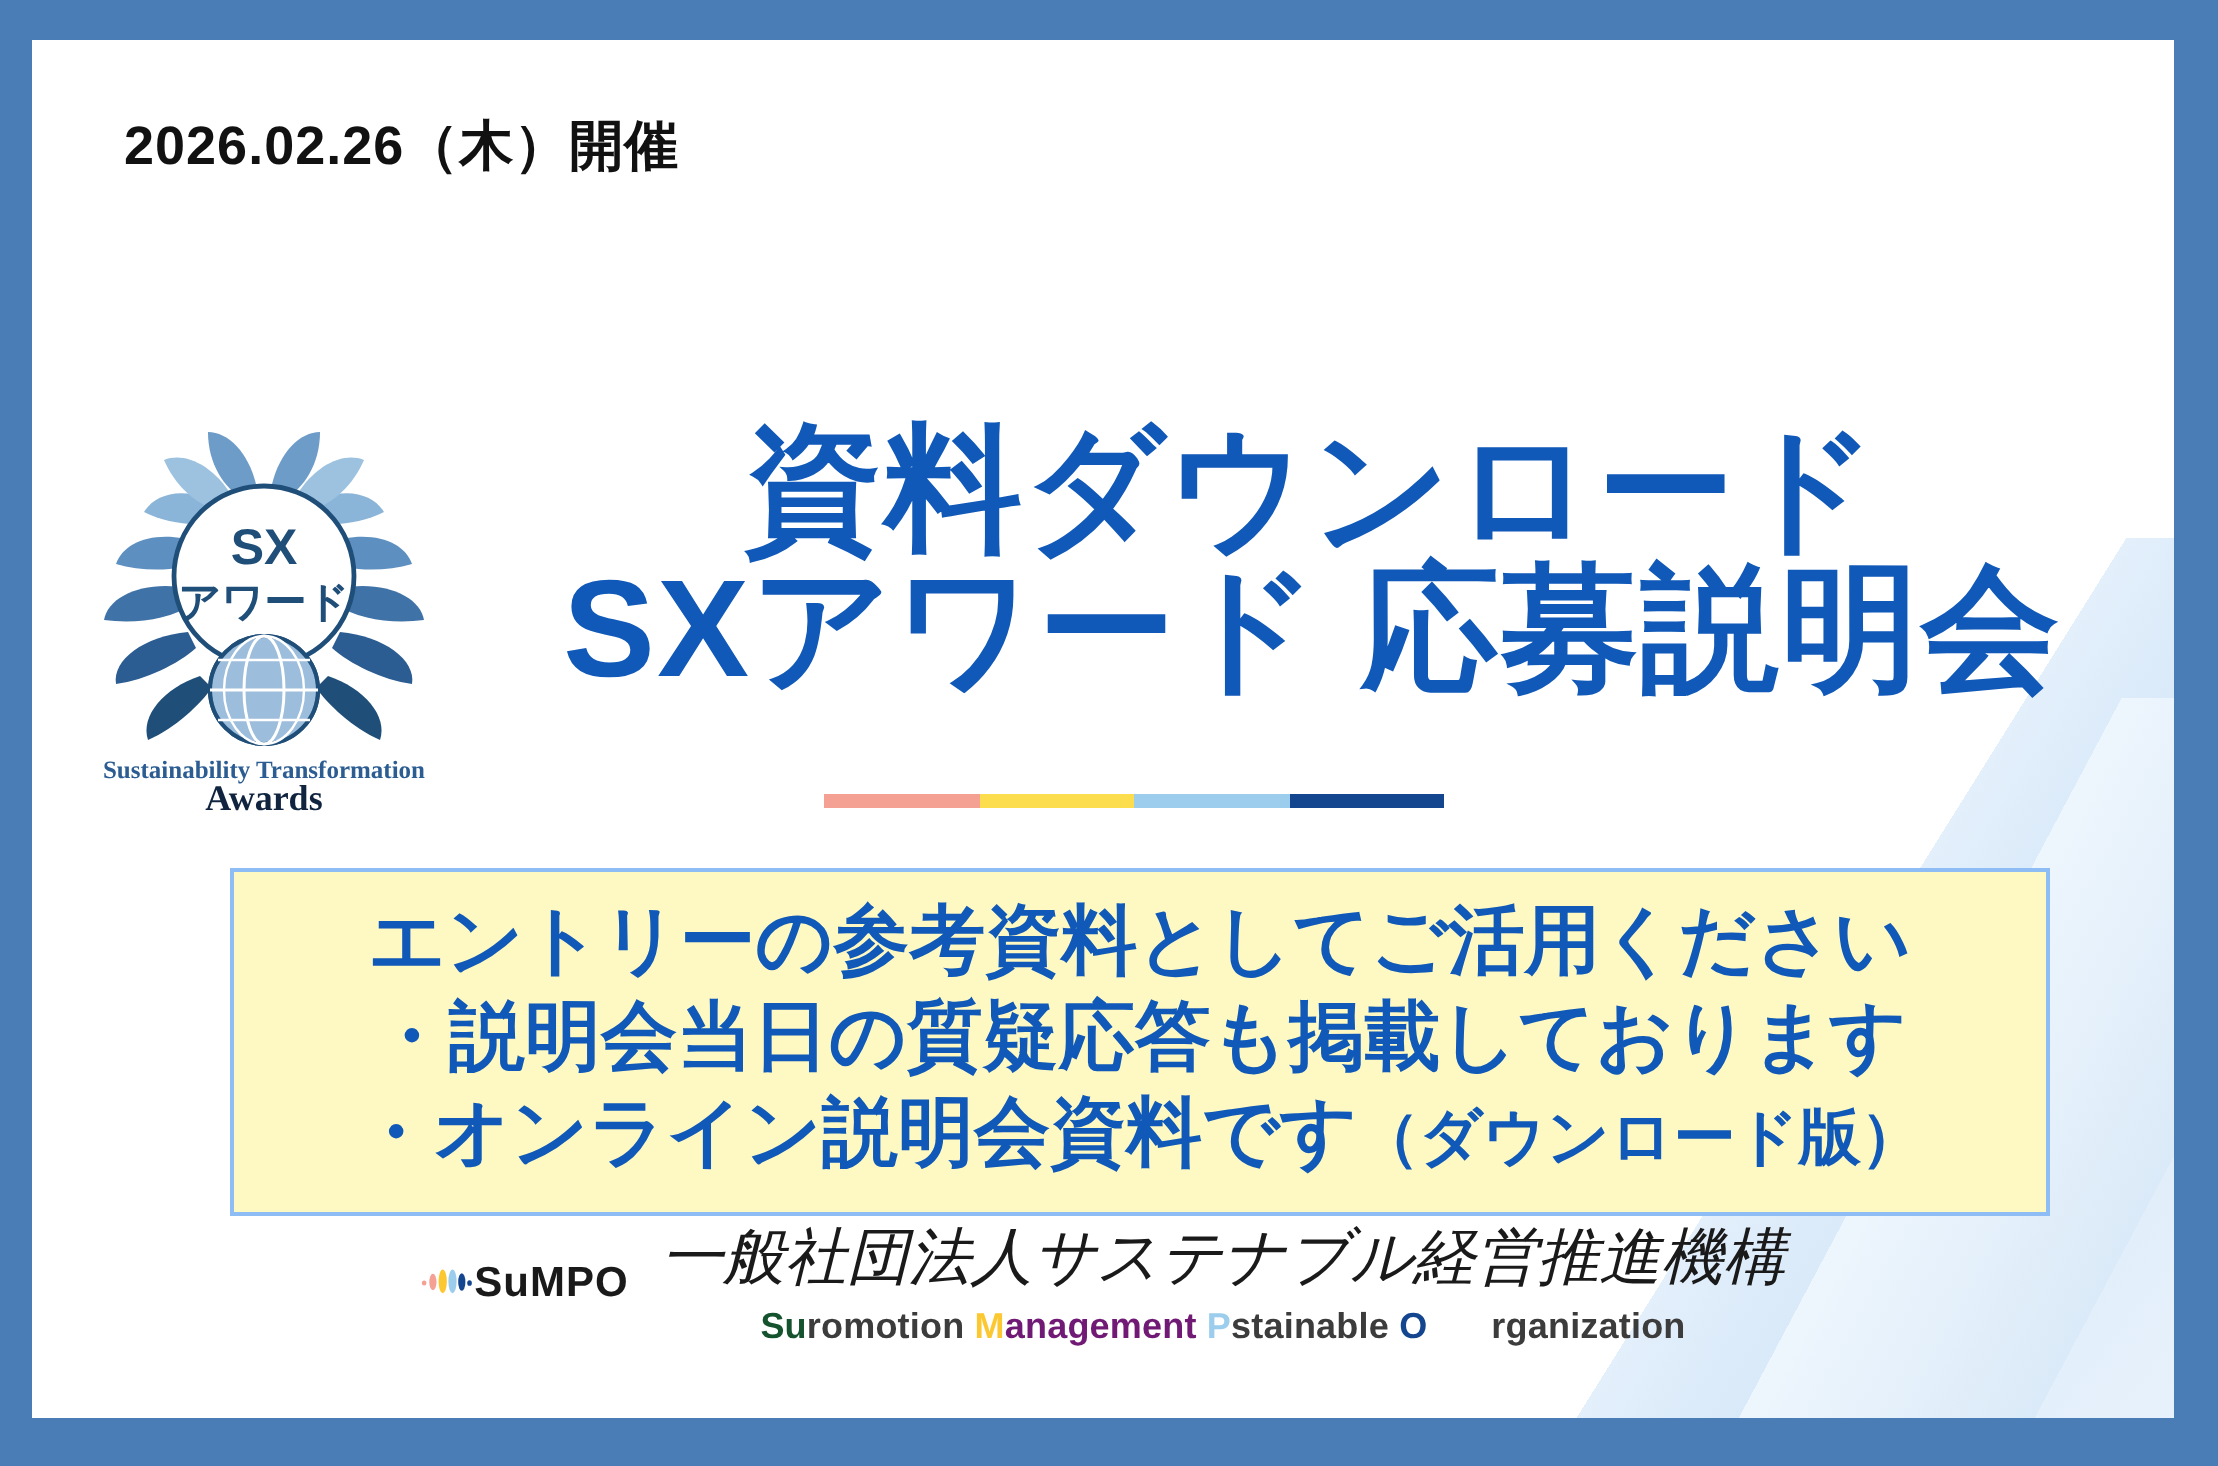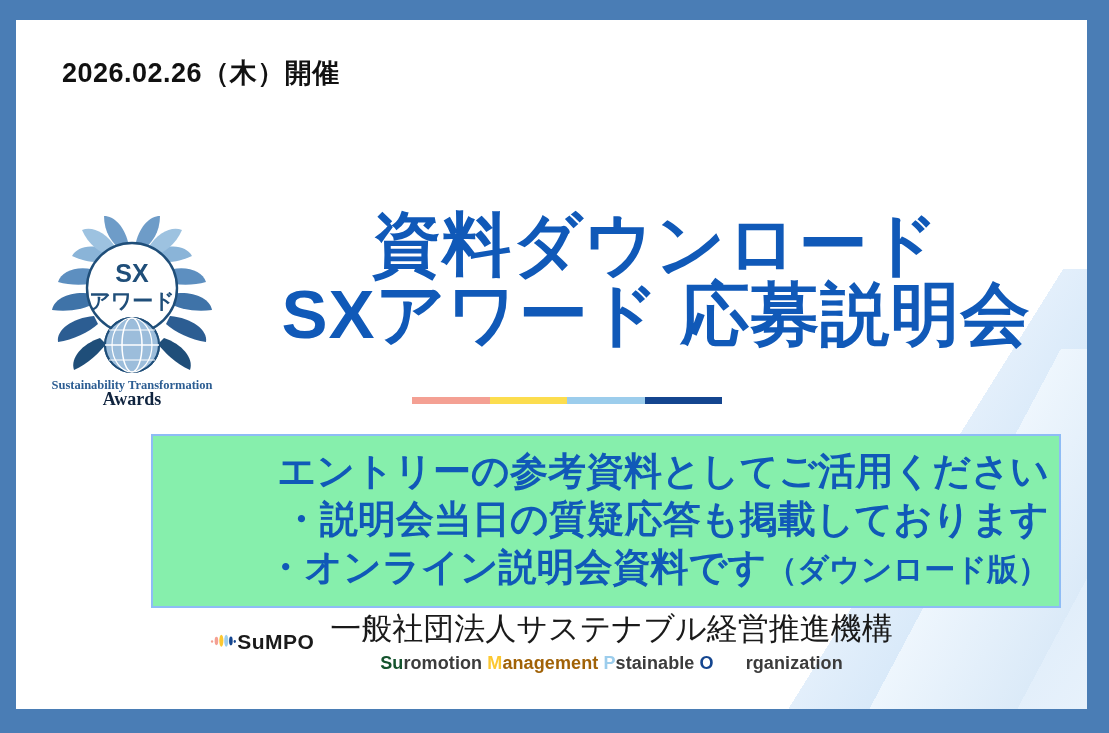--- a/index.html
+++ b/index.html
@@ -66,43 +66,43 @@
   #rule{
     position:absolute;left:396px;top:377px;
     width:310px;height:7px;display:flex;
   }
   #rule span{flex:1 1 25%;height:100%;display:block;}
 
   
   #hl-box{
     position:absolute;left:99px;top:414px;
     width:910px;box-sizing:border-box;
-    border:2px solid #8ebcf5;background:#86efac;
-    padding:12px 10px 14px 10px;text-align:right;margin-left:36px;
+    border:2px solid #8ebcf5;background:#fef9c3;
+    padding:12px 10px 14px 10px;text-align:center;
   }
   .hl-line{
     color:#1059b8;font-weight:bold;white-space:nowrap;
     line-height:1.26;font-size:38px;letter-spacing:0px;
   }
   .hl-line .small{font-size:31px;}
 
   
   #footer{
     position:absolute;left:0;right:0;top:588px;
     display:flex;align-items:center;justify-content:center;gap:16px;
   }
   #sumpo-mark{display:flex;flex-direction:row;align-items:center;width:104px;}
   #sumpo-glyph{display:block;}
   #sumpo-word{
     font-size:21px;font-weight:bold;color:#1a1a1a;
     letter-spacing:.5px;margin-top:1px;
   }
   #footer-text{display:flex;flex-direction:column;gap:3px;}
   #org-ja{
-    font-size:31px;color:#1a1a1a;letter-spacing:0px;white-space:nowrap;
+    font-size:31px;color:#1a1a1a;letter-spacing:0px;white-space:nowrap;font-style:italic;
   }
   #org-en{
     font-size:18px;font-weight:bold;color:#3c3c3c;
     letter-spacing:.1px;white-space:nowrap;text-align:center;
   }
   #org-en i{font-style:normal;font-weight:bold;}
 </style>
 </head>
 <body>
 
@@ -183,18 +183,18 @@
           <ellipse cx="25" cy="25" rx="7" ry="16" fill="#f4a093"></ellipse>
           <ellipse cx="44" cy="24" rx="8" ry="23" fill="#fcc831"></ellipse>
           <ellipse cx="63" cy="24" rx="8" ry="23" fill="#9ccdec"></ellipse>
           <ellipse cx="81" cy="25" rx="7" ry="17" fill="#14458f"></ellipse>
           <ellipse cx="96" cy="27" rx="4.5" ry="5.5" fill="#14458f"></ellipse>
         </svg>
         <div id="sumpo-word">SuMPO</div>
       </div>
       <div id="footer-text">
         <div id="org-ja">一般社団法人サステナブル経営推進機構</div>
-        <div id="org-en"><i style="color: #14532d;">Su</i><i style="color: rgb(60, 60, 60);">romotion </i><i style="color: rgb(252, 200, 49);">M</i><i style="color: #a16207;">anagement </i><i style="color: rgb(156, 205, 236);">P</i><i style="color: rgb(60, 60, 60);">stainable </i><i style="color: rgb(20, 69, 143);">O</i><i style="color: rgb(60, 60, 60); margin-left: 32px;">rganization</i></div>
+        <div id="org-en"><i style="color: #14532d;">Su</i><i style="color: rgb(60, 60, 60);">romotion </i><i style="color: rgb(252, 200, 49);">M</i><i style="color: #701a75;">anagement </i><i style="color: rgb(156, 205, 236);">P</i><i style="color: rgb(60, 60, 60);">stainable </i><i style="color: rgb(20, 69, 143);">O</i><i style="color: rgb(60, 60, 60); margin-left: 32px;">rganization</i></div>
       </div>
     </div>
 
   </div>
 </div>
 
 </body></html>

